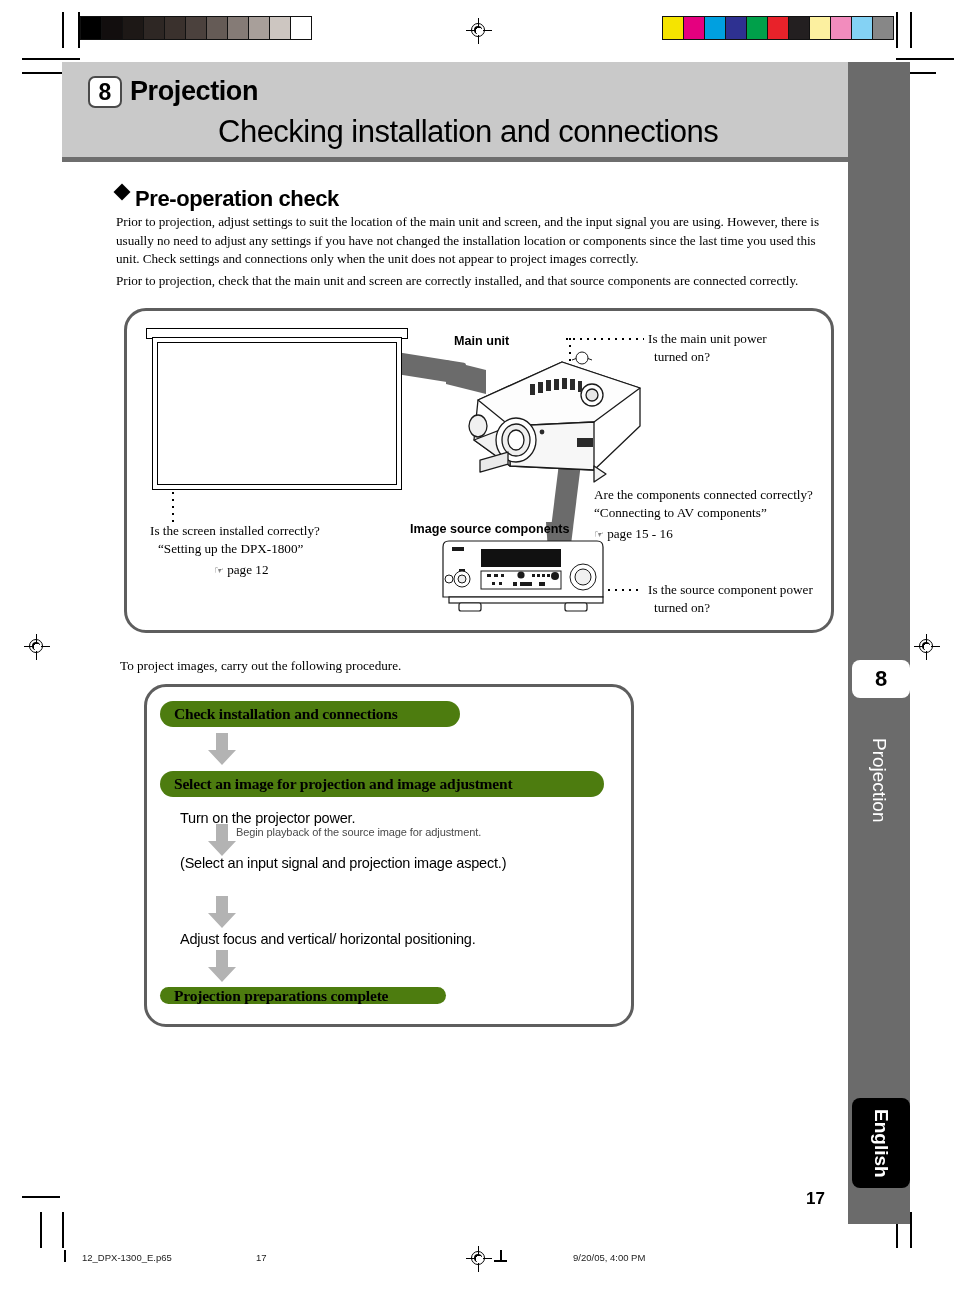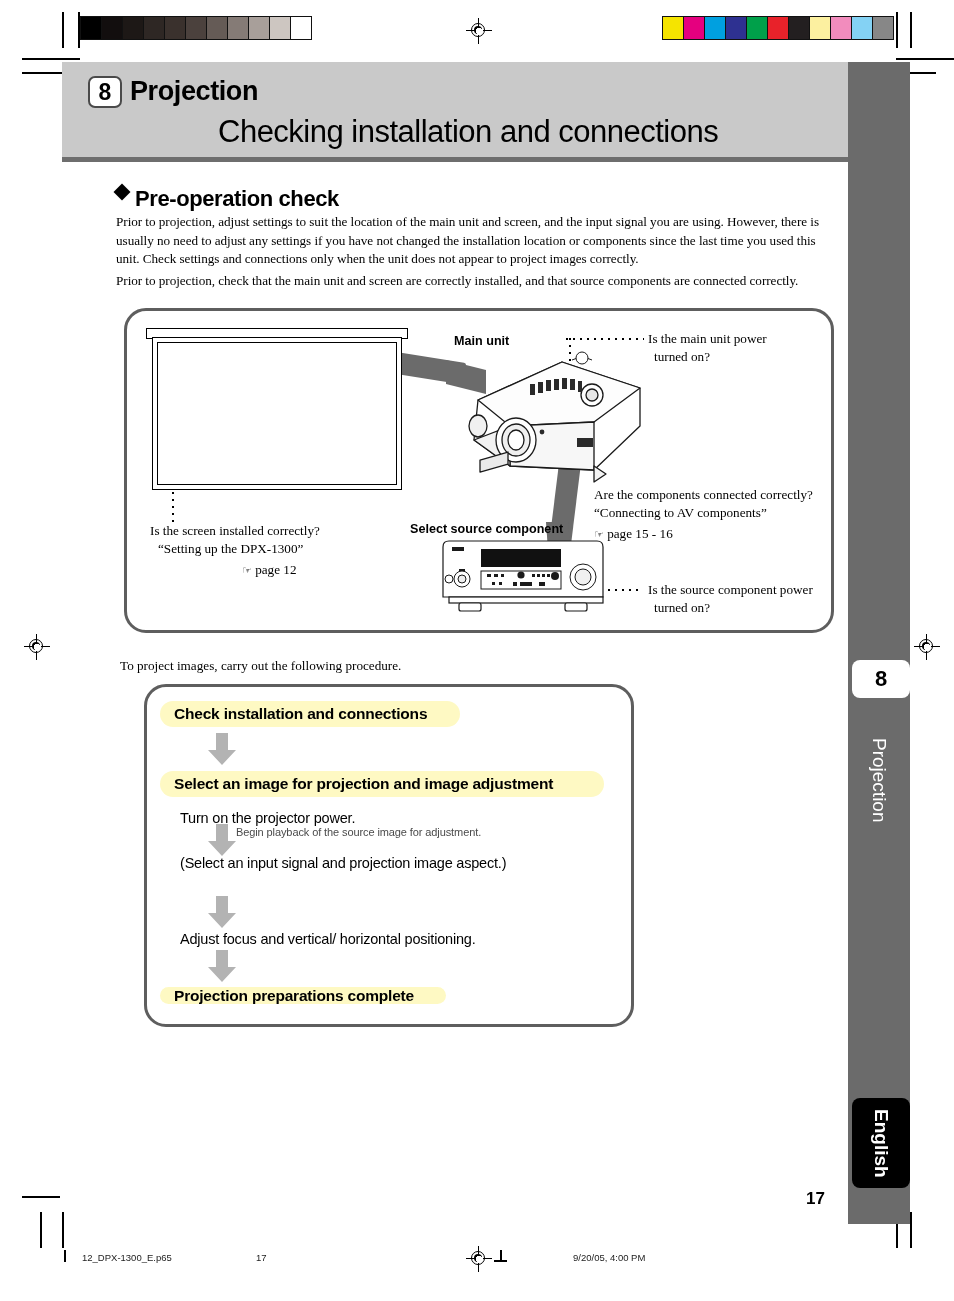--- a/index.html
+++ b/index.html
@@ -196,23 +196,23 @@
     position: absolute;
     left: 144px; top: 684px;
     width: 490px; height: 343px;
     border: 3.5px solid #5e5e5e;
     border-radius: 22px;
     box-sizing: border-box;
     background: #fff;
   }
   .pill {
     position: absolute;
-    background: #fef9c3;
+    background: #4d7c0f;
     border-radius: 13px;
-    font-family: Liberation Sans, sans-serif;
+    font-family: Liberation Serif, serif;
     font-weight: bold;
     font-size: 15.5px;
     color: #000;
     display: flex;
     align-items: center;
     padding-left: 14px;
     box-sizing: border-box;
     letter-spacing: -0.2px;
     text-align: center;
   }
@@ -475,21 +475,21 @@
       <rect x="55" y="47" width="3" height="3"></rect>
         <rect x="62" y="47" width="3" height="3"></rect>
       <rect x="76" y="47" width="4" height="4"></rect>
         <rect x="83" y="47" width="12" height="4"></rect>
       <rect x="102" y="47" width="6" height="4"></rect>
       <rect x="22" y="34" width="6" height="2"></rect>
     </g>
   </svg>
 
   <div class="label-bold" style="left:454px; top:334px;">Main unit</div>
-  <div class="label-bold" style="left:410px; top:522px;">Select source component</div>
+  <div class="label-bold" style="left:410px; top:522px;">Image source components</div>
 
   <div class="leader-h" style="left:566px; top:338px; width:78px;"></div>
   <div class="leader-v" style="left:569px; top:338px; height:24px;"></div>
   <div class="callout" style="left:648px; top:330px; width:180px;">
     <div>Is the main unit power</div>
     <div style="margin-left:6px;">turned on?</div>
   </div>
 
   <div class="callout" style="left:594px; top:486px; width:240px;">
     <div>Are the components connected correctly?</div>
@@ -502,22 +502,22 @@
 
   <div class="leader-h" style="left:608px; top:589px; width:34px;"></div>
   <div class="callout" style="left:648px; top:581px; width:200px;">
     <div>Is the source component power</div>
     <div style="margin-left:6px;">turned on?</div>
   </div>
 
   <div class="leader-v" style="left:172px; top:492px; height:30px;"></div>
   <div class="callout" style="left:150px; top:522px; width:260px;">
     <div>Is the screen installed correctly?</div>
-    <div style="margin-left:8px;">“Setting up the DPX-1300”</div>
-    <div style="margin-left:92px; margin-top:3px;">
+    <div style="margin-left:8px;">“Setting up the DPX-1800”</div>
+    <div style="margin-left:64px; margin-top:3px;">
       <span class="hand-icon">☞</span>
       <span class="pageref">page 12</span>
     </div>
   </div>
 
   <div id="flow-note">To project images, carry out the following procedure.</div>
   <div id="flow-panel"></div>
 
   <div class="pill" style="left:160px; top:701px; width:300px; height:26px;">Check installation and connections</div>
 

